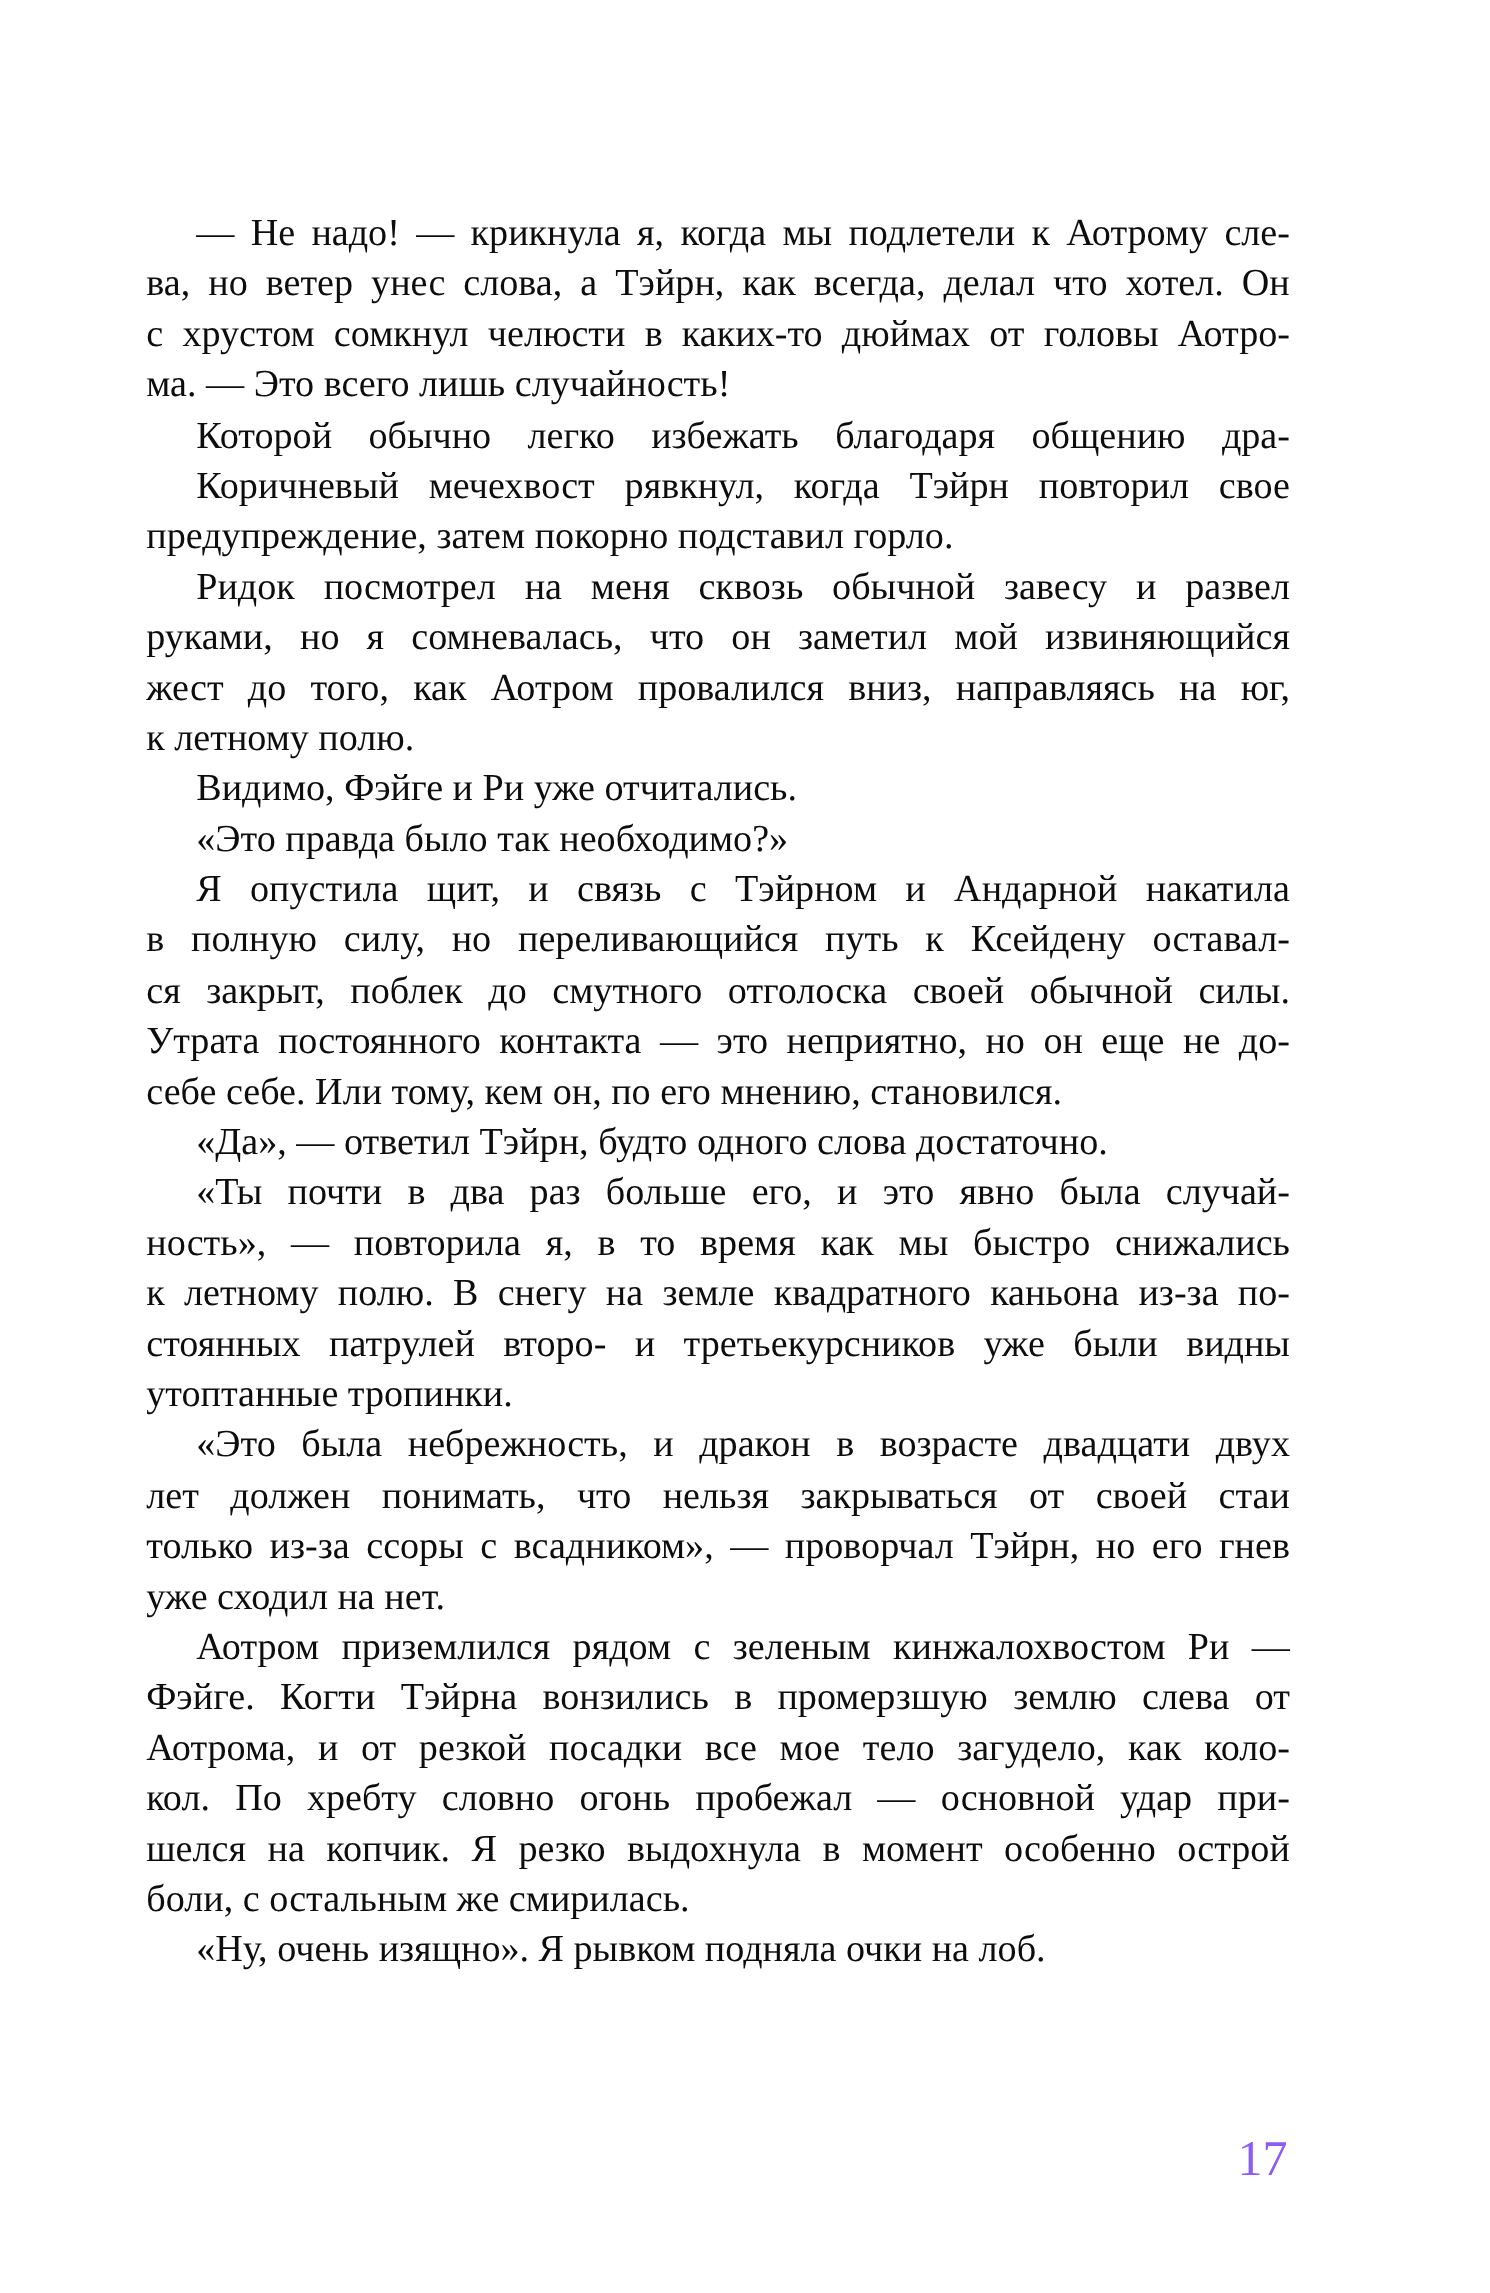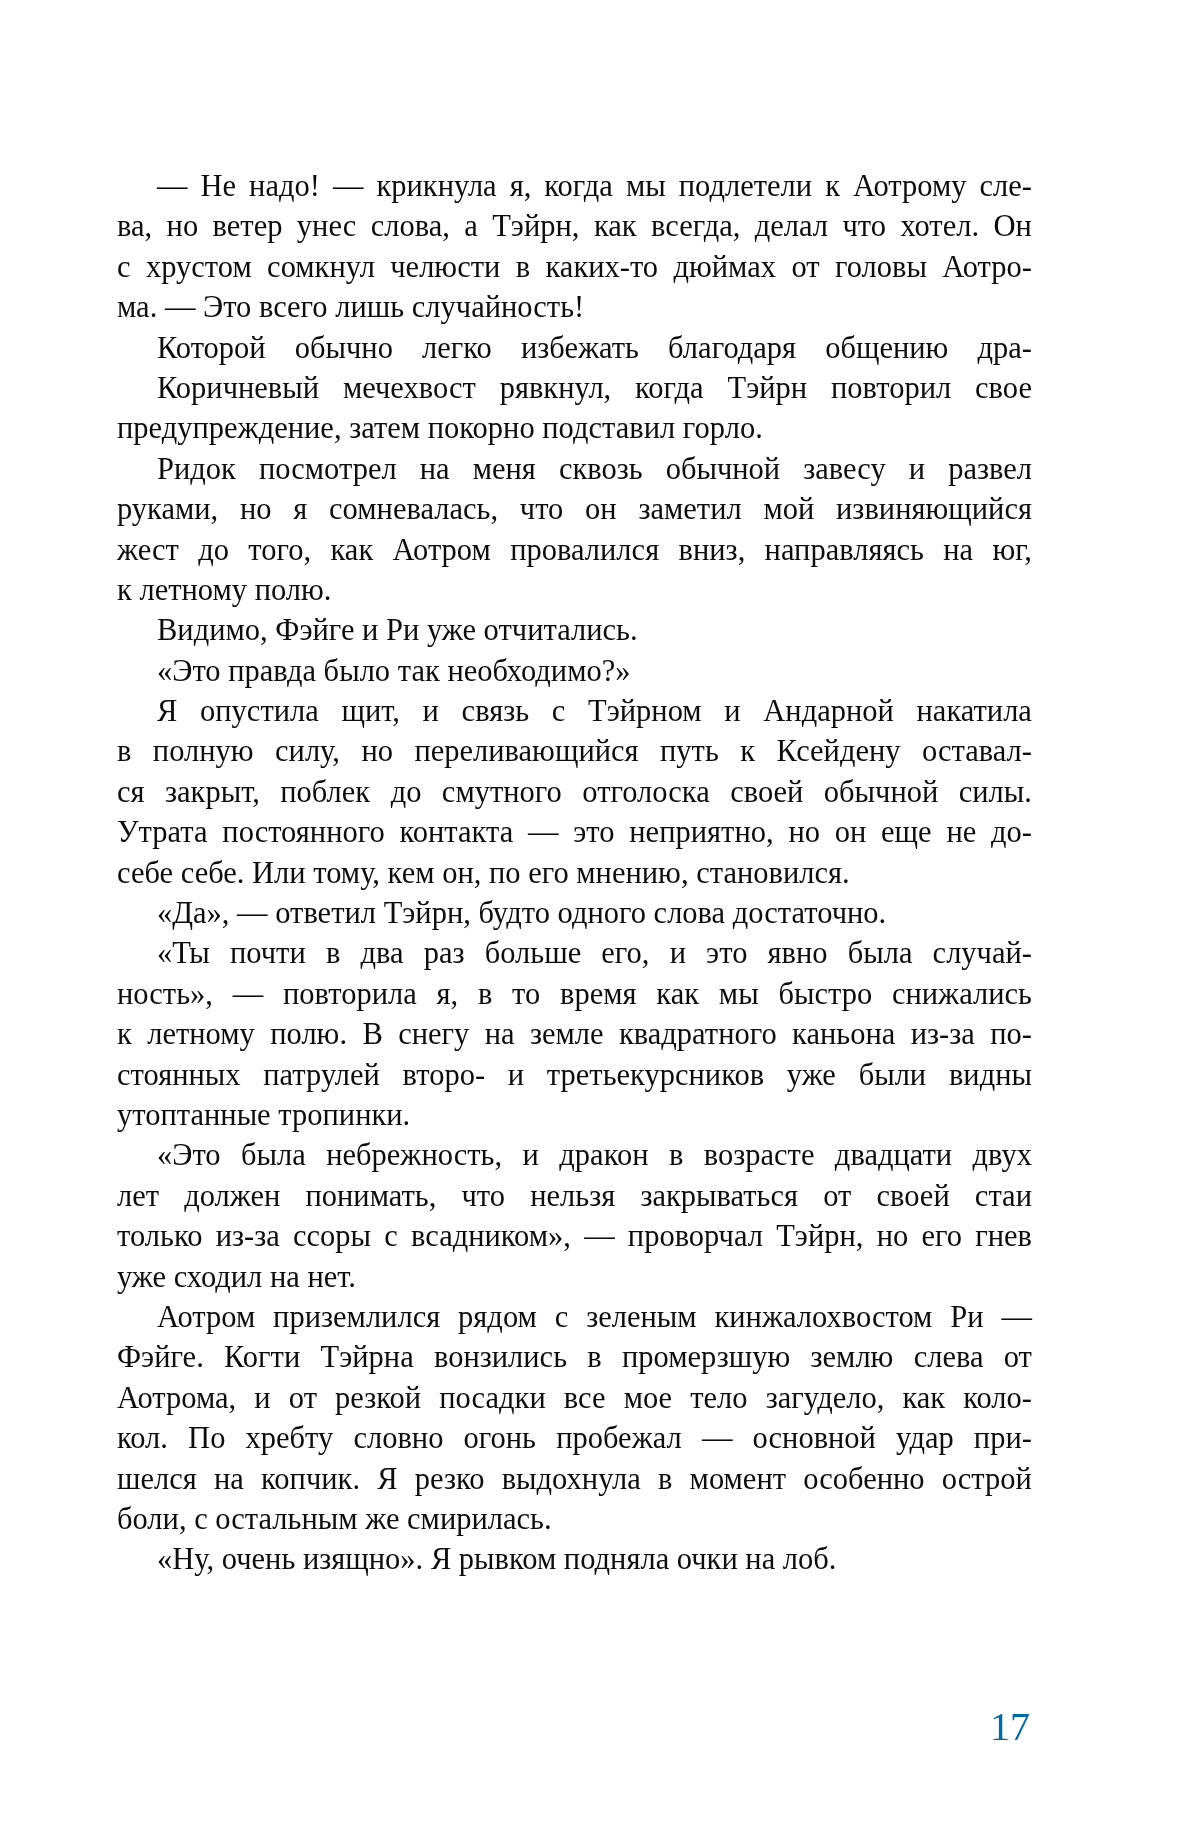--- a/index.html
+++ b/index.html
@@ -41,21 +41,21 @@
     display: inline-block;
   }
   .it {
   }
   .page-number {
     position: absolute;
     top: 1705px;
     right: 162px;
     font-size: 40px;
     line-height: 44px;
-    color: #0369a1;
+    color: #8b5cf6;
     text-align: right;
   }
 </style>
 </head>
 <body>
 
 <div class="book-page">
   <div class="page-text" id="page-text">
       <div class="line just ind">
         <span class="w">—</span>

